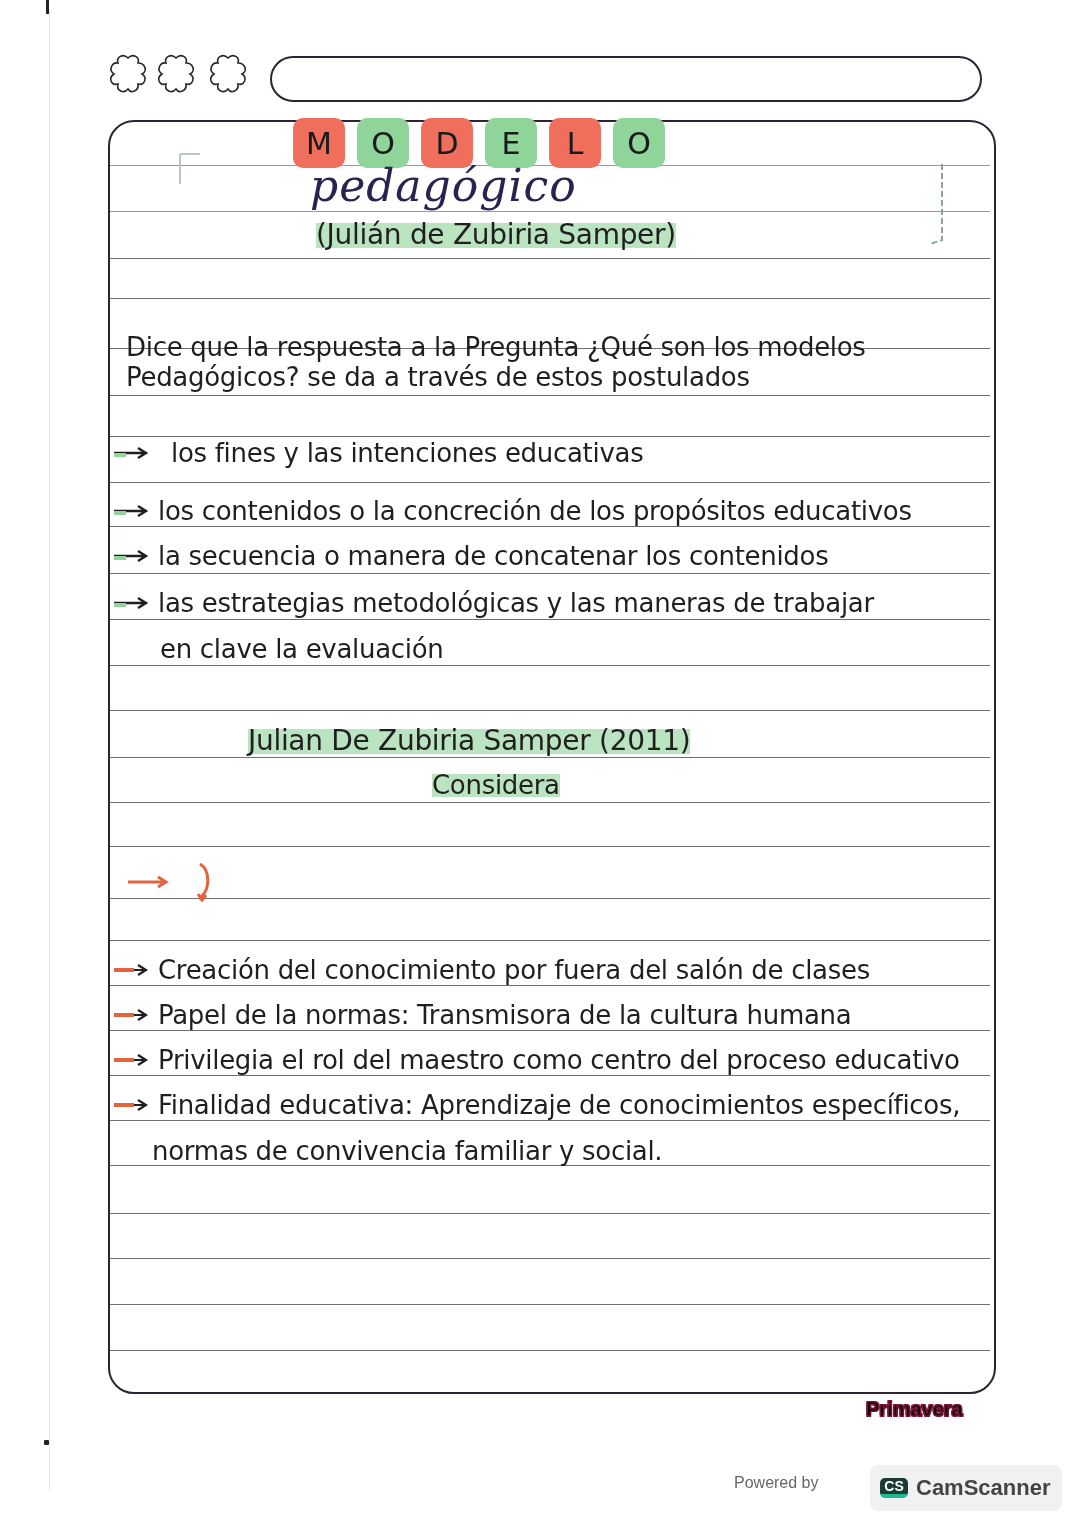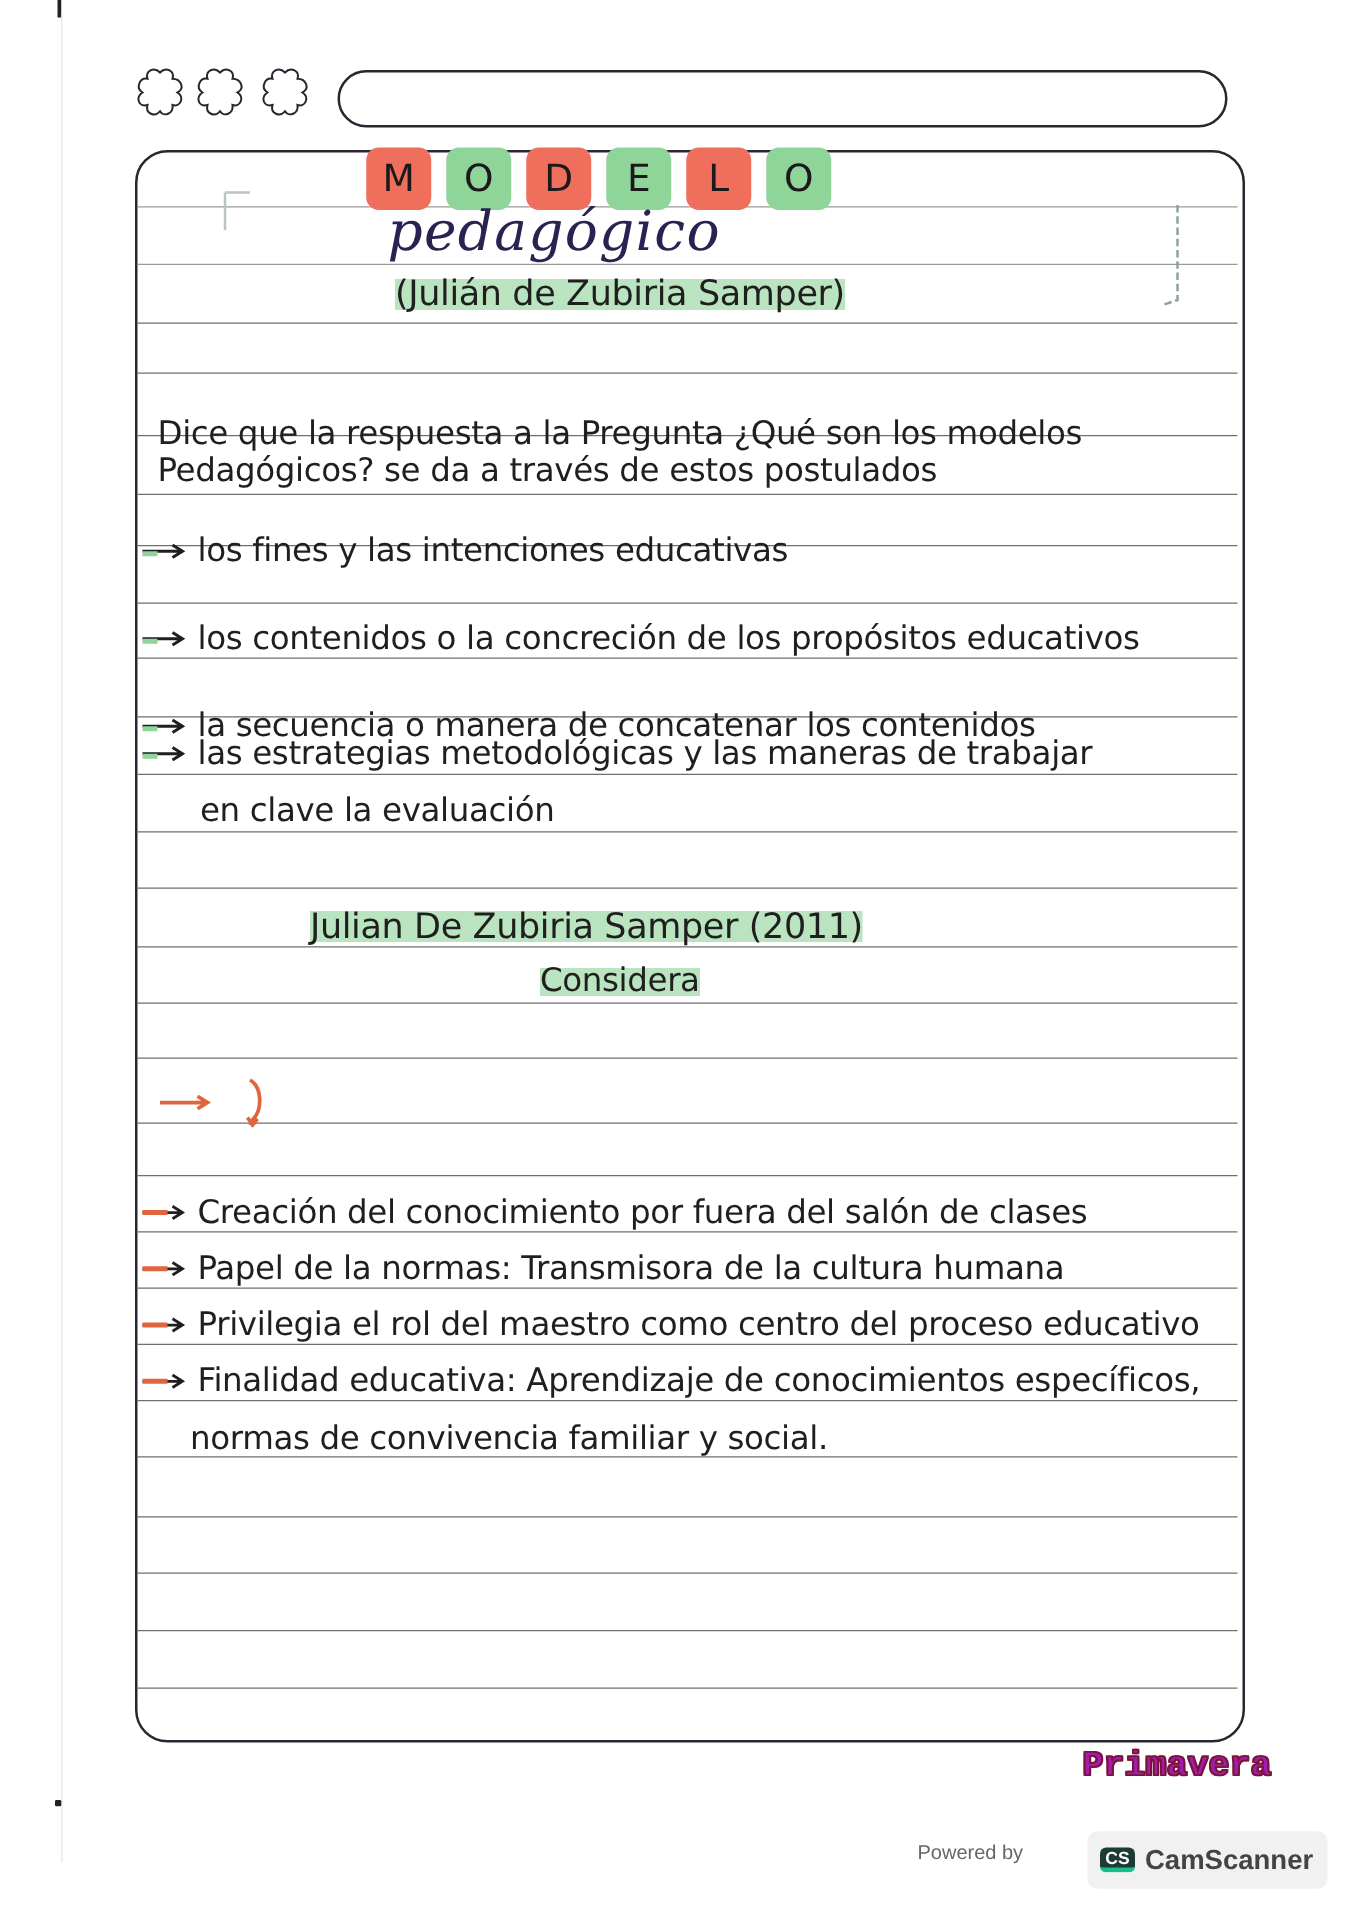--- a/index.html
+++ b/index.html
@@ -50,22 +50,22 @@
     }
     .hand.big { font-size: 28px; }
     .hl-green { background: linear-gradient(180deg, transparent 15%, rgba(130,205,140,0.55) 15%, rgba(130,205,140,0.55) 90%, transparent 90%); }
     .hl-bar { background: #8fd59a; padding: 0 4px; }
 
     .arrow { display: inline-block; width: 40px; margin-right: 6px; vertical-align: middle; }
     .bullet-row { position: absolute; left: 112px; display: flex; align-items: center; }
 
     .brand-primavera {
       position: absolute; left: 866px; top: 1398px;
-      font-family: Liberation Mono, monospace; font-weight: bold; font-size: 28px;
-      color: #a21caf; -webkit-text-stroke: 1.2px #7a1438;
+      font-family: Liberation Sans, sans-serif; font-weight: bold; font-size: 20px;
+      color: #000000; -webkit-text-stroke: 1.2px #7a1438;
       text-shadow: 0 0 1px #7a1438, 1px 1px 0 #7a1438, -1px -1px 0 #7a1438, 1px -1px 0 #7a1438, -1px 1px 0 #7a1438;
     }
     .powered { position: absolute; left: 734px; top: 1474px; font-size: 16px; color: #666; font-family: "Liberation Sans", sans-serif; }
     .cs-badge {
       position: absolute; left: 870px; top: 1465px; width: 192px; height: 46px;
       background: #f1f1f1; border-radius: 8px; display: flex; align-items: center; padding-left: 10px; box-sizing: border-box;
     }
     .cs-logo {
       width: 28px; height: 20px; border-radius: 5px; background: #1b3b35; color: #fff;
       font-family: "Liberation Sans", sans-serif; font-weight: bold; font-size: 14px;
@@ -140,35 +140,35 @@
 </div>
 
 <div class="abs script" style="left:310px; top:160px;">pedagógico</div>
 <div class="abs hand big" style="left:296px; top:218px;padding-left:20px;">
   <span class="hl-green">(Julián de Zubiria Samper)</span>
 </div>
 
 <div class="abs hand" style="left:126px; top:332px;">Dice que la respuesta a la Pregunta ¿Qué son los modelos</div>
 <div class="abs hand" style="left:126px; top:362px;">Pedagógicos? se da a través de estos postulados</div>
 
-<div class="bullet-row" style="top:426px;">
+<div class="bullet-row" style="top:438px;gap:13px;">
   <svg class="arrow" viewBox="0 0 40 14">
       <path d="M2 7 L32 7 M26 2 L34 7 L26 12" stroke="#1f1f1f" stroke-width="2.4" fill="none"></path>
       <path d="M2 9 L14 9" stroke="#8fd59a" stroke-width="4"></path>
     </svg>
   <span class="hand">los fines y las intenciones educativas</span>
 </div>
 <div class="bullet-row" style="top:496px;">
   <svg class="arrow" viewBox="0 0 40 14">
       <path d="M2 7 L32 7 M26 2 L34 7 L26 12" stroke="#1f1f1f" stroke-width="2.4" fill="none"></path>
       <path d="M2 9 L14 9" stroke="#8fd59a" stroke-width="4"></path>
     </svg>
   <span class="hand">los contenidos o la concreción de los propósitos educativos</span>
 </div>
-<div class="bullet-row" style="top:566px;text-align:right;">
+<div class="bullet-row" style="top:541px;text-align:right;">
   <svg class="arrow" viewBox="0 0 40 14">
       <path d="M2 7 L32 7 M26 2 L34 7 L26 12" stroke="#1f1f1f" stroke-width="2.4" fill="none"></path>
       <path d="M2 9 L14 9" stroke="#8fd59a" stroke-width="4"></path>
     </svg>
   <span class="hand">la secuencia o manera de concatenar los contenidos</span>
 </div>
 <div class="bullet-row" style="top:588px;">
   <svg class="arrow" viewBox="0 0 40 14">
       <path d="M2 7 L32 7 M26 2 L34 7 L26 12" stroke="#1f1f1f" stroke-width="2.4" fill="none"></path>
       <path d="M2 9 L14 9" stroke="#8fd59a" stroke-width="4"></path>

